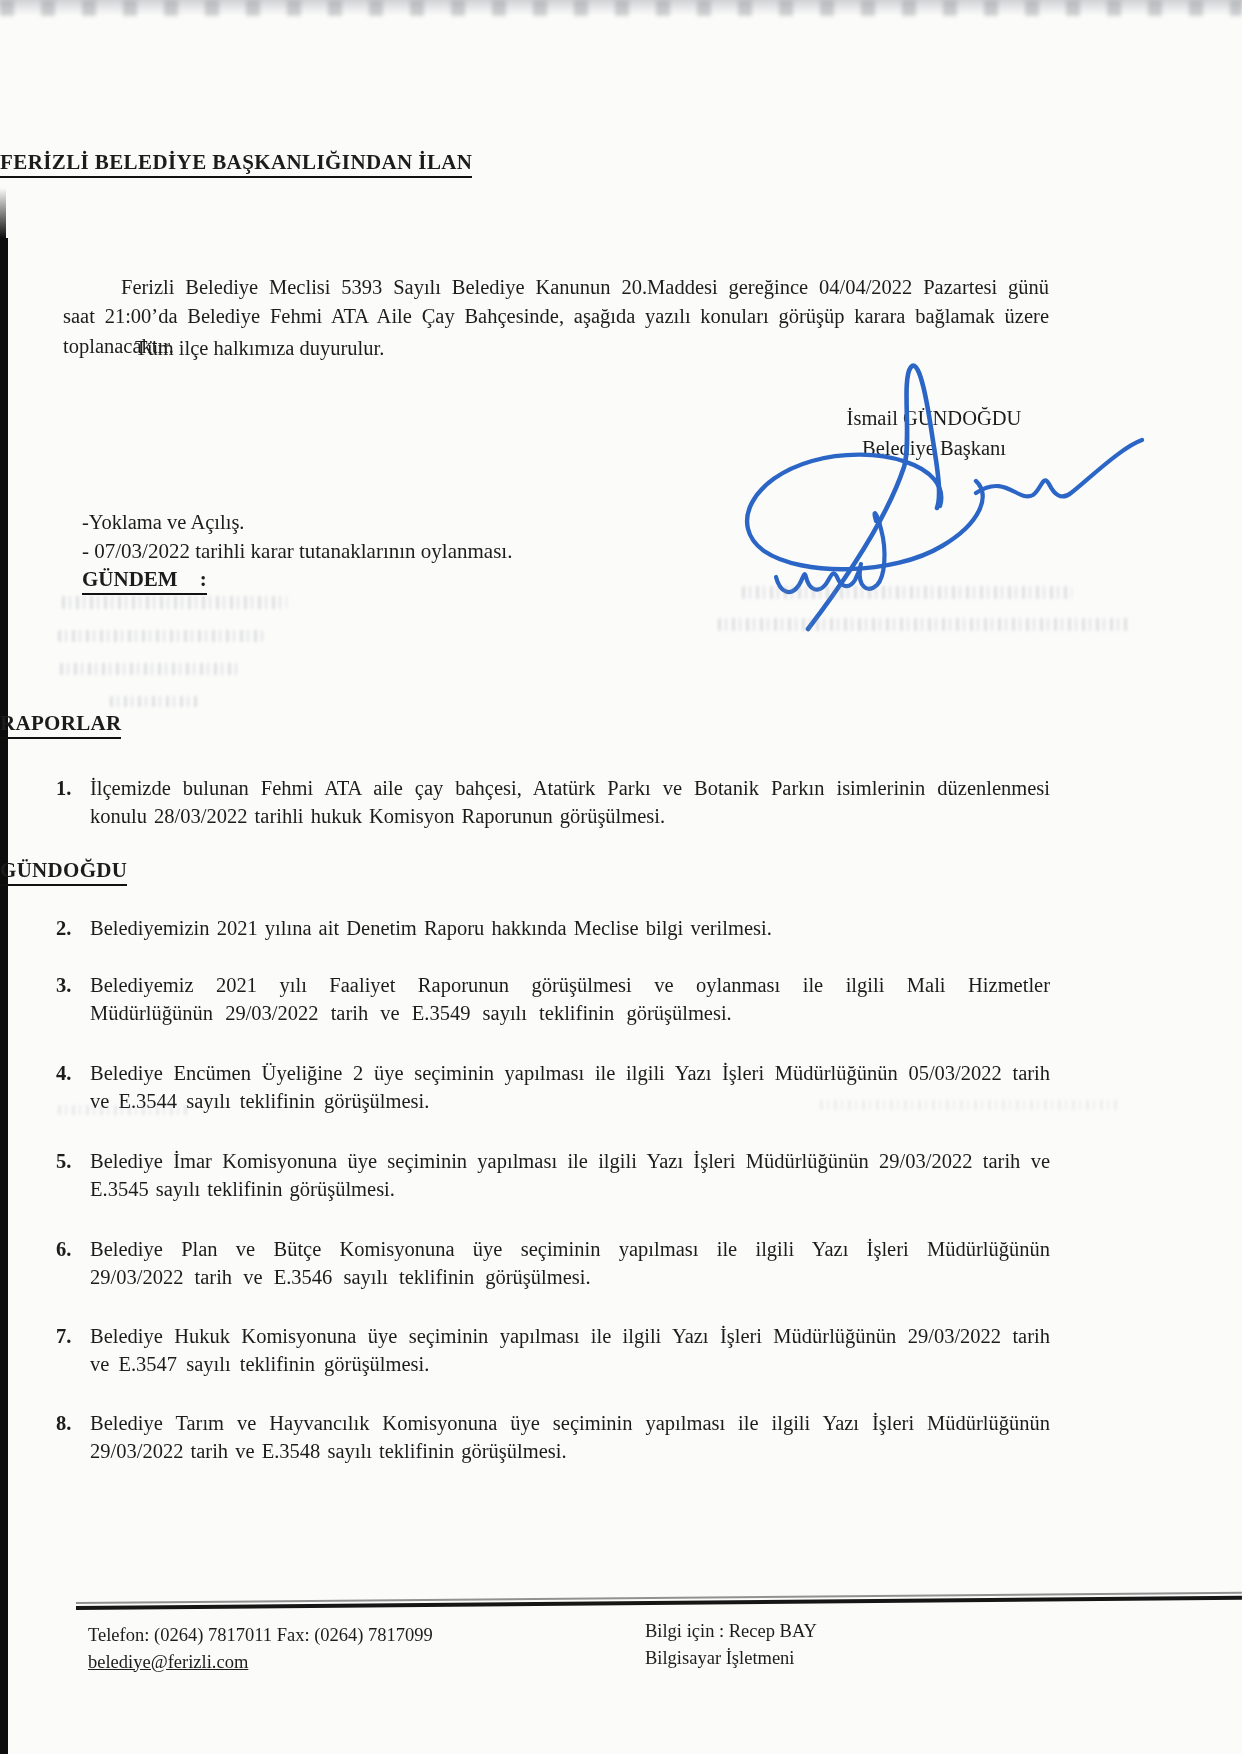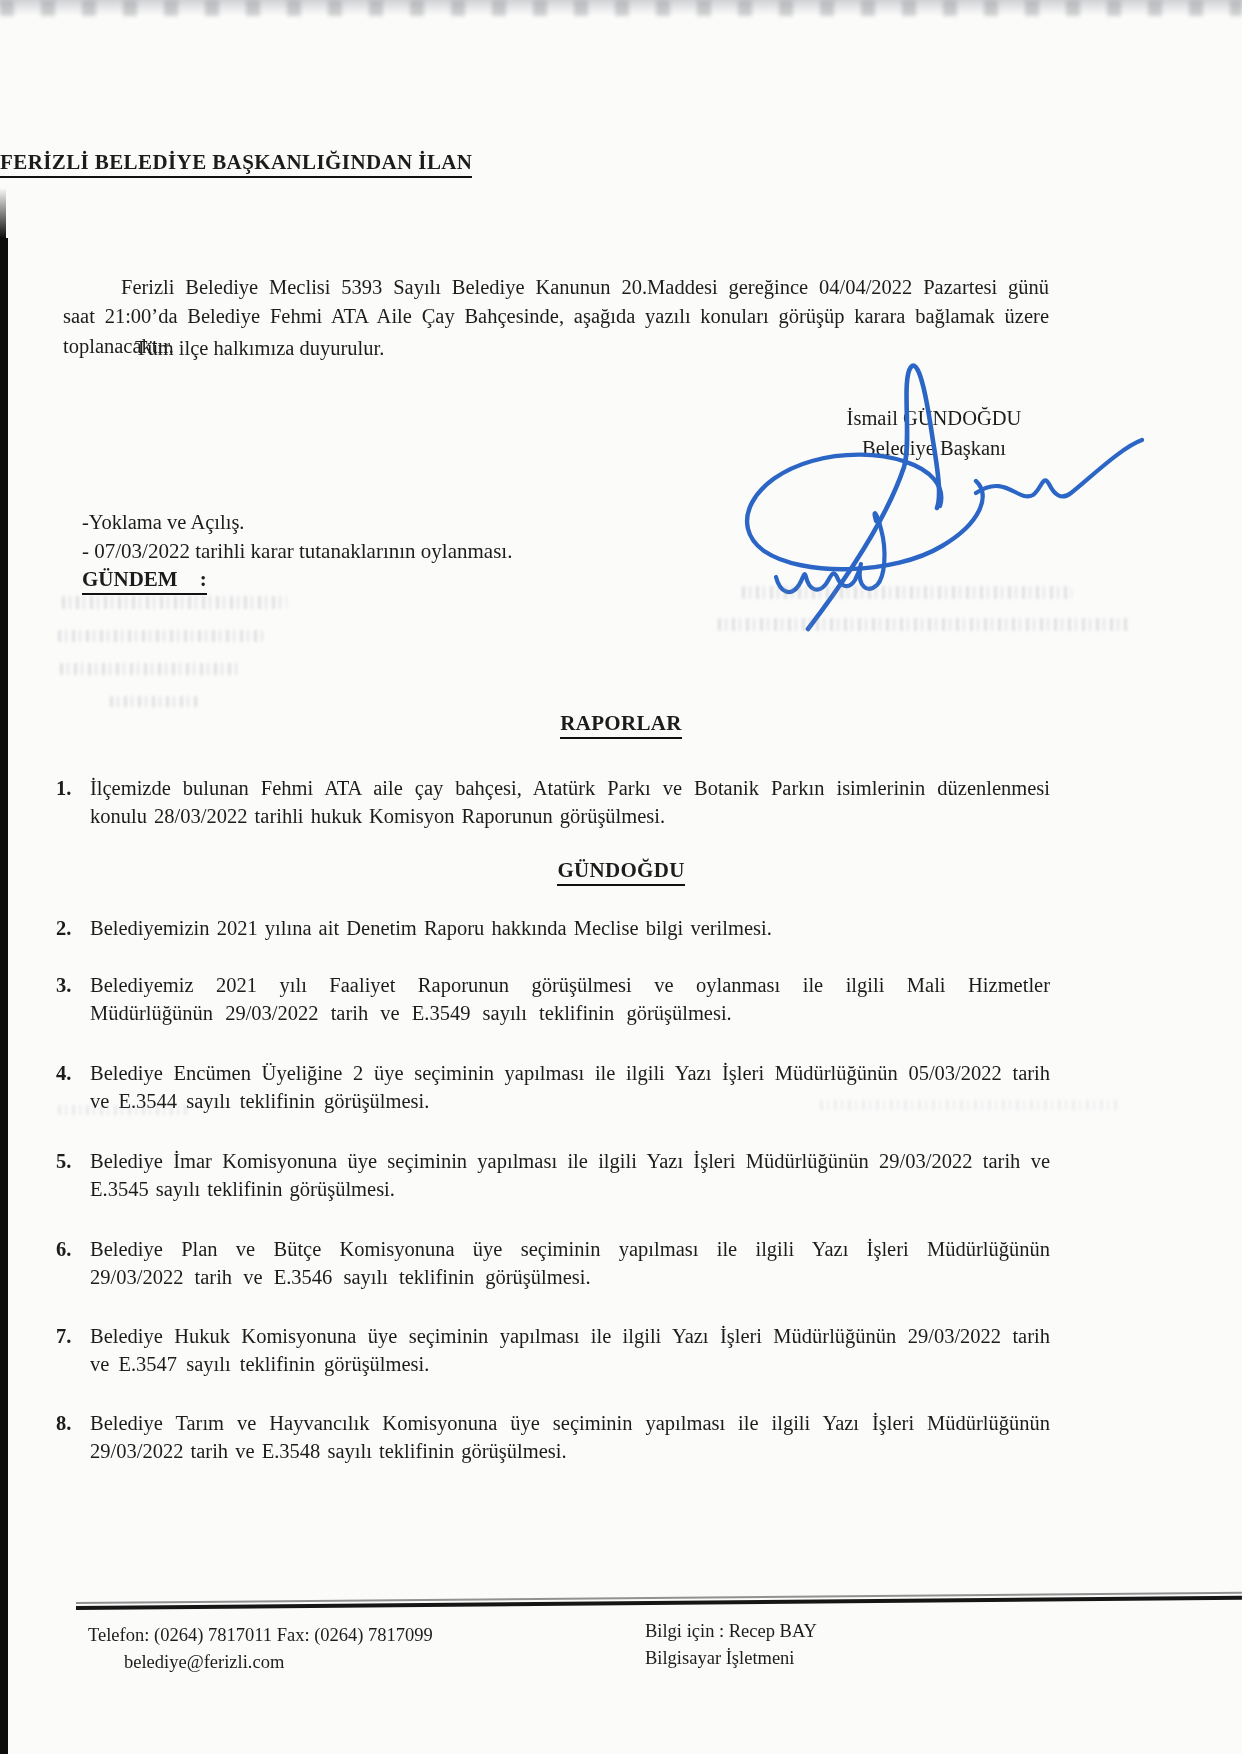--- a/index.html
+++ b/index.html
@@ -28,21 +28,21 @@
     content:"";position:absolute;left:0;top:-50px;width:6px;height:50px;
     background:linear-gradient(180deg,rgba(13,13,13,0),#0d0d0d);
   }
   
   .doc-title{
     left:0;top:150px;width:1242px;text-align:left;
     font-size:21px;font-weight:bold;letter-spacing:.4px;
   }
   .underlined{border-bottom:2.5px solid #111;padding-bottom:2px;}
   .section-heading{
-    left:0;width:1242px;text-align:center;font-size:21px;font-weight:bold;letter-spacing:.3px;
+    left:0;width:1242px;text-align:left;font-size:21px;font-weight:bold;letter-spacing:.3px;
   }
   .sh-raporlar{top:711px;}
   .sh-teklifler{top:858px;}
   
   .intro{
     left:63px;top:252px;width:986px;
     font-size:20.5px;line-height:29.5px;text-align:justify;text-align-last:left;
     text-indent:58px;word-spacing:2.5px;
   }
   .notice{
@@ -78,21 +78,21 @@
   .footer-rule{
     left:76px;top:1606px;width:1166px;height:4px;background:#161616;
     transform:rotate(-0.5deg);transform-origin:left center;
   }
   .footer-rule::after{
     content:"";position:absolute;left:0;top:-4px;width:100%;height:2px;background:#3a3a3a;opacity:.55;
   }
   .footer-left{
     left:88px;top:1622px;width:560px;font-size:18.5px;line-height:26.5px;
   }
-  .footer-left .email{margin-left:36px;}
+  .footer-left .email{text-decoration:underline;}
   .footer-right{
     left:645px;top:1618px;width:402px;text-align:left;font-size:18.5px;line-height:27px;
   }
   
   .ghost{
     position:absolute;border-radius:2px;opacity:.28;filter:blur(1.4px);
     background:repeating-linear-gradient(90deg,#8d929b 0 3px,rgba(255,255,255,0) 3px 7px,#a0a5ad 7px 9px,rgba(255,255,255,0) 9px 14px);
   }
 </style>
 </head>

